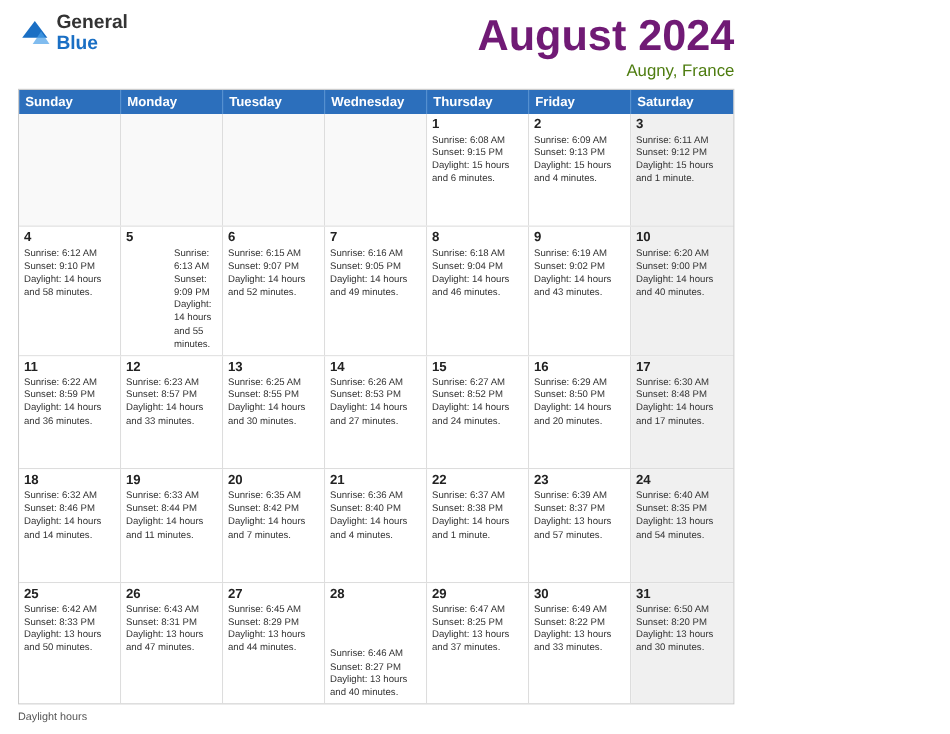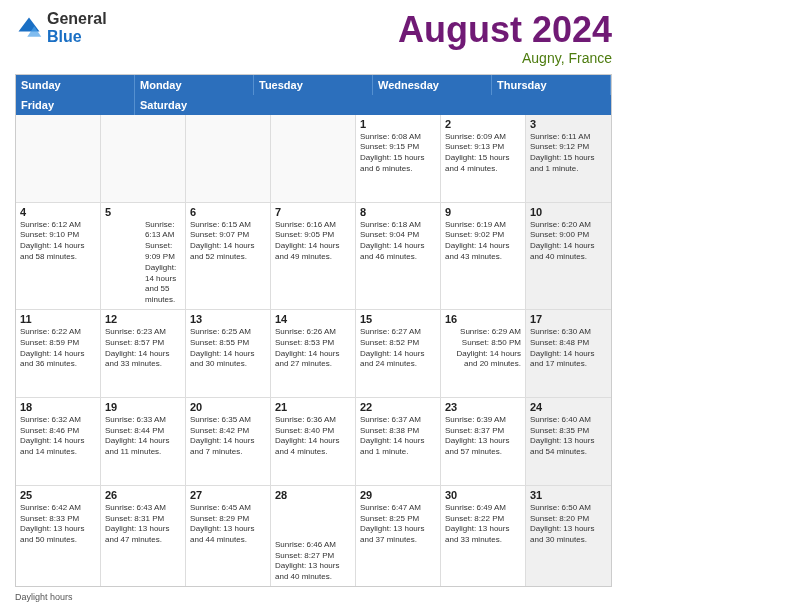--- a/index.html
+++ b/index.html
@@ -61,21 +61,21 @@
       color: #4d7c0f;
     }
     .calendar {
       flex: 1;
       display: flex;
       flex-direction: column;
       border: 1px solid #ccc;
     }
     .cal-header {
       display: grid;
-      grid-template-columns: repeat(5, 1fr);
+      grid-template-columns: repeat(7, 1fr);
       background: #2c6fbc;
     }
     .cal-header-cell {
       color: #fff;
       font-size: 11px;
       font-weight: bold;
       padding: 4px 5px;
       text-align: left;
       border-right: 1px solid #5590d0;
     }
@@ -262,21 +262,21 @@
           </div>
           <div class="cal-cell">
             <div class="day-num">15</div>
             <div class="day-info" style="white-space: pre-line;">Sunrise: 6:27 AM
 Sunset: 8:52 PM
 Daylight: 14 hours
 and 24 minutes.</div>
           </div>
           <div class="cal-cell">
             <div class="day-num">16</div>
-            <div class="day-info" style="white-space: pre-line; text-align: right;">Sunrise: 6:29 AM
+            <div class="day-info" style="white-space: pre-line;">Sunrise: 6:29 AM
 Sunset: 8:50 PM
 Daylight: 14 hours
 and 20 minutes.</div>
           </div>
           <div class="cal-cell shaded">
             <div class="day-num">17</div>
             <div class="day-info" style="white-space: pre-line;">Sunrise: 6:30 AM
 Sunset: 8:48 PM
 Daylight: 14 hours
 and 17 minutes.</div>

